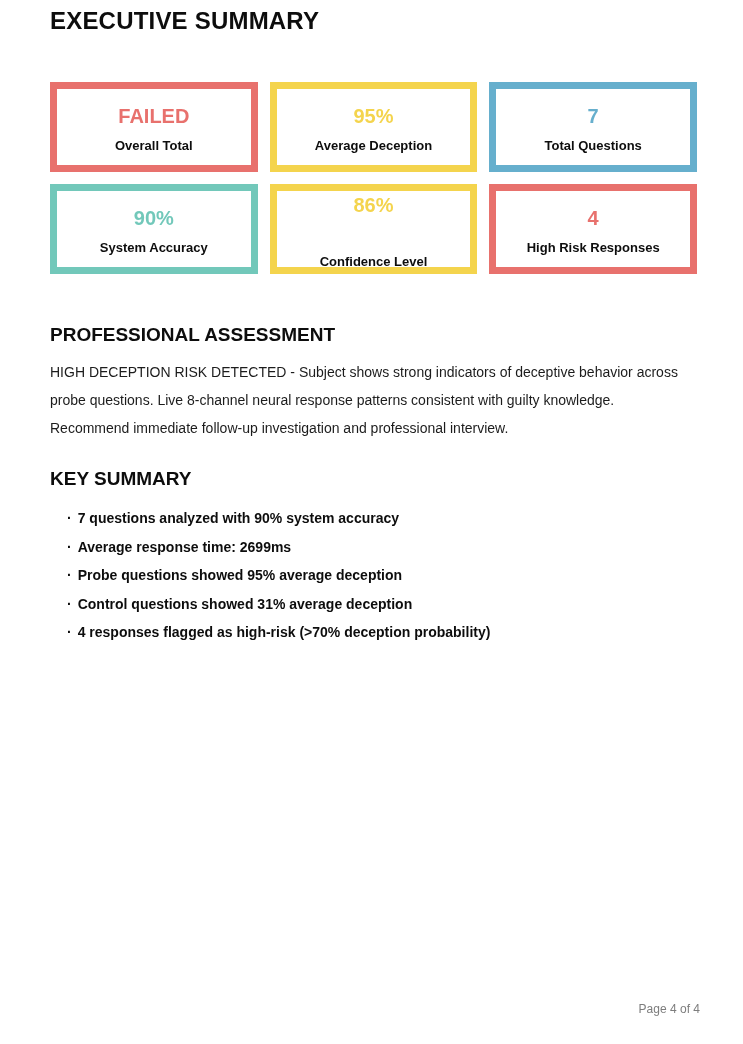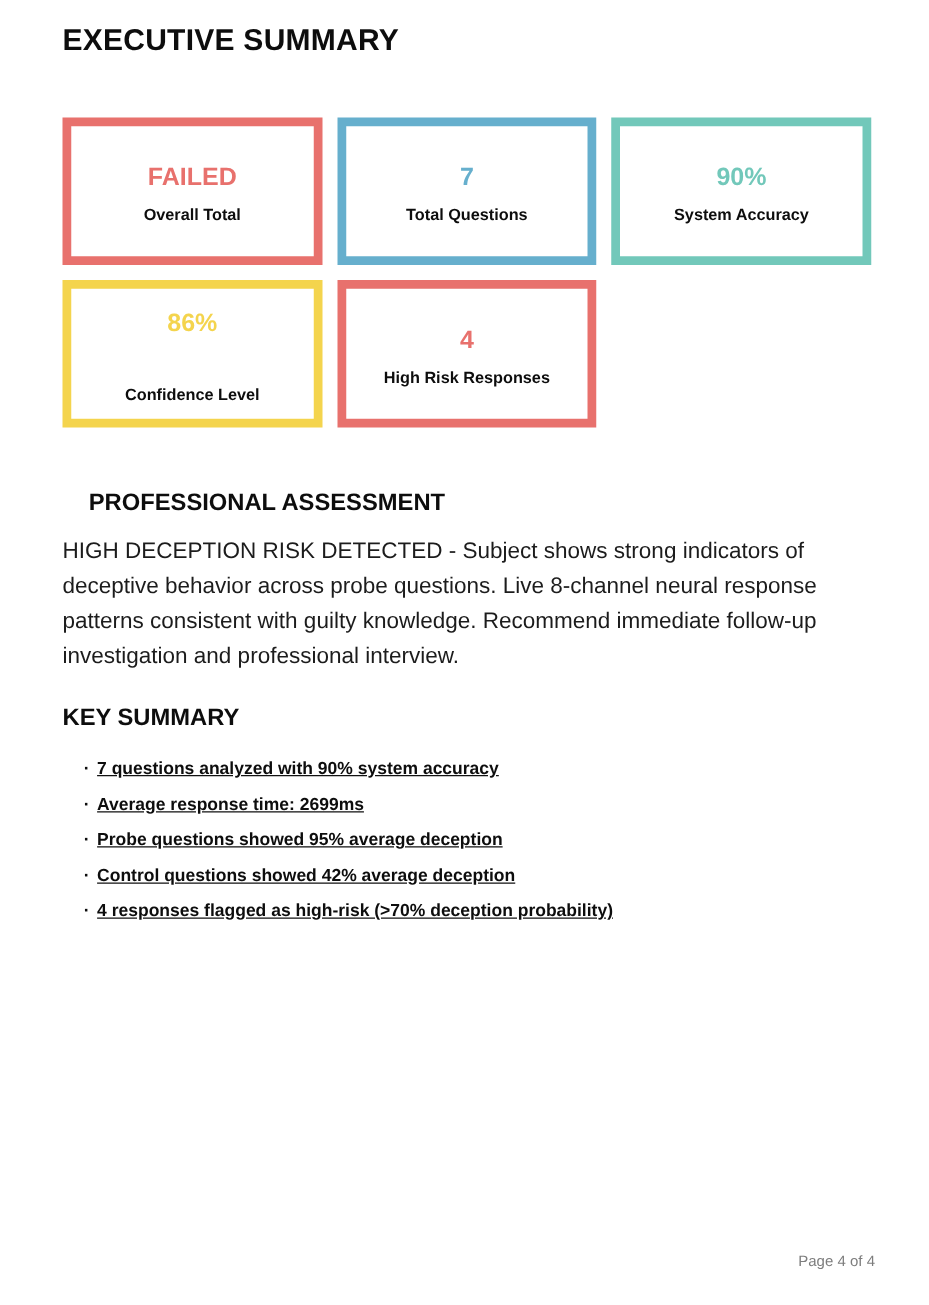--- a/index.html
+++ b/index.html
@@ -9,36 +9,36 @@
     height: 1044px;
     position: relative;
     font-family: "Liberation Sans", sans-serif;
     color: #111111;
     overflow: hidden;
   }
   .content {
     padding: 0 46px 0 50px;
   }
   .page-title {
-    margin-top: 16px;
+    margin-top: 4px;
     font-size: 24px;
     line-height: 34px;
     font-weight: 700;
     color: #0d0d0d;
     letter-spacing: 0.2px;
   }
   .cards {
     margin-top: 44px;
     display: grid;
     grid-template-columns: repeat(3, 1fr);
     column-gap: 12px;
     row-gap: 12px;
   }
   .stat-card {
-    height: 118px;
+    height: 90px;
     background: #ffffff;
     border: 7px solid #cccccc;
     display: flex;
     flex-direction: column;
     align-items: center;
     justify-content: center;
     padding-top: 4px;
     gap: 13px;
   }
   .stat-value {
@@ -51,34 +51,33 @@
     font-weight: 700;
     color: #0d0d0d;
     line-height: 13px;
   }
   .section-heading {
     font-size: 19px;
     line-height: 26px;
     font-weight: 700;
     color: #0d0d0d;
   }
-  .assessment-heading { margin-top: 48px; margin-left: 21px; }
+  .assessment-heading { margin-top: 48px; }
   .assessment-body {
     margin-top: 10px;
-    font-size: 18px;
+    font-size: 14px;
     line-height: 28px;
     font-weight: 400;
     color: #1c1c1c;
   }
   .findings-heading { margin-top: 24px; }
   .findings-list {
     margin-top: 12px;
     list-style: none;
     padding-left: 17px;
-    text-decoration: underline;
   }
   .finding-item {
     font-size: 14px;
     line-height: 28.5px;
     font-weight: 700;
     color: #0d0d0d;
   }
   .bullet-glyph {
     display: inline-block;
     margin-right: 6px;
@@ -97,20 +96,24 @@
 <div class="content">
 
   <h1 class="page-title">EXECUTIVE SUMMARY</h1>
 
   <div class="cards" id="cards">
   <div class="stat-card" style="border-color: rgb(232, 113, 109);">
     <div class="stat-value" style="color: rgb(232, 113, 109);">FAILED</div>
     <div class="stat-label">Overall Total</div>
   </div>
 
+  <div class="stat-card" style="border-color: rgb(244, 212, 77);">
+    <div class="stat-value" style="color: rgb(244, 212, 77);">95%</div>
+    <div class="stat-label">Average Deception</div>
+  </div>
 
   <div class="stat-card" style="border-color: rgb(102, 175, 205);">
     <div class="stat-value" style="color: rgb(102, 175, 205);">7</div>
     <div class="stat-label">Total Questions</div>
   </div>
 
   <div class="stat-card" style="border-color: rgb(114, 200, 186); justify-content: center;">
     <div class="stat-value" style="color: rgb(114, 200, 186);">90%</div>
     <div class="stat-label">System Accuracy</div>
   </div>
@@ -139,21 +142,21 @@
 
   <li class="finding-item">
     <span class="bullet-glyph">·</span><span>Average response time: 2699ms</span>
   </li>
 
   <li class="finding-item">
     <span class="bullet-glyph">·</span><span>Probe questions showed 95% average deception</span>
   </li>
 
   <li class="finding-item">
-    <span class="bullet-glyph">·</span><span>Control questions showed 42% average deception</span>
+    <span class="bullet-glyph">·</span><span>Control questions showed 31% average deception</span>
   </li>
 
   <li class="finding-item">
     <span class="bullet-glyph">·</span><span>4 responses flagged as high-risk (&gt;70% deception probability)</span>
   </li>
 </ul>
 
 </div>
 
 <div class="page-footer">Page 4 of 4</div>

